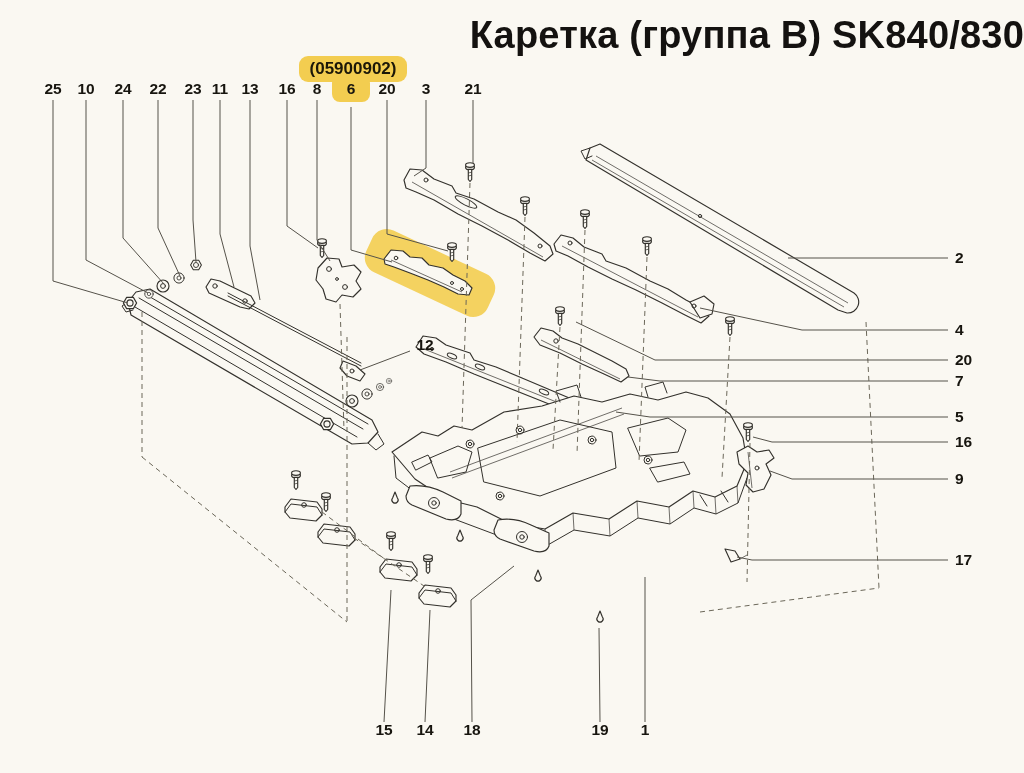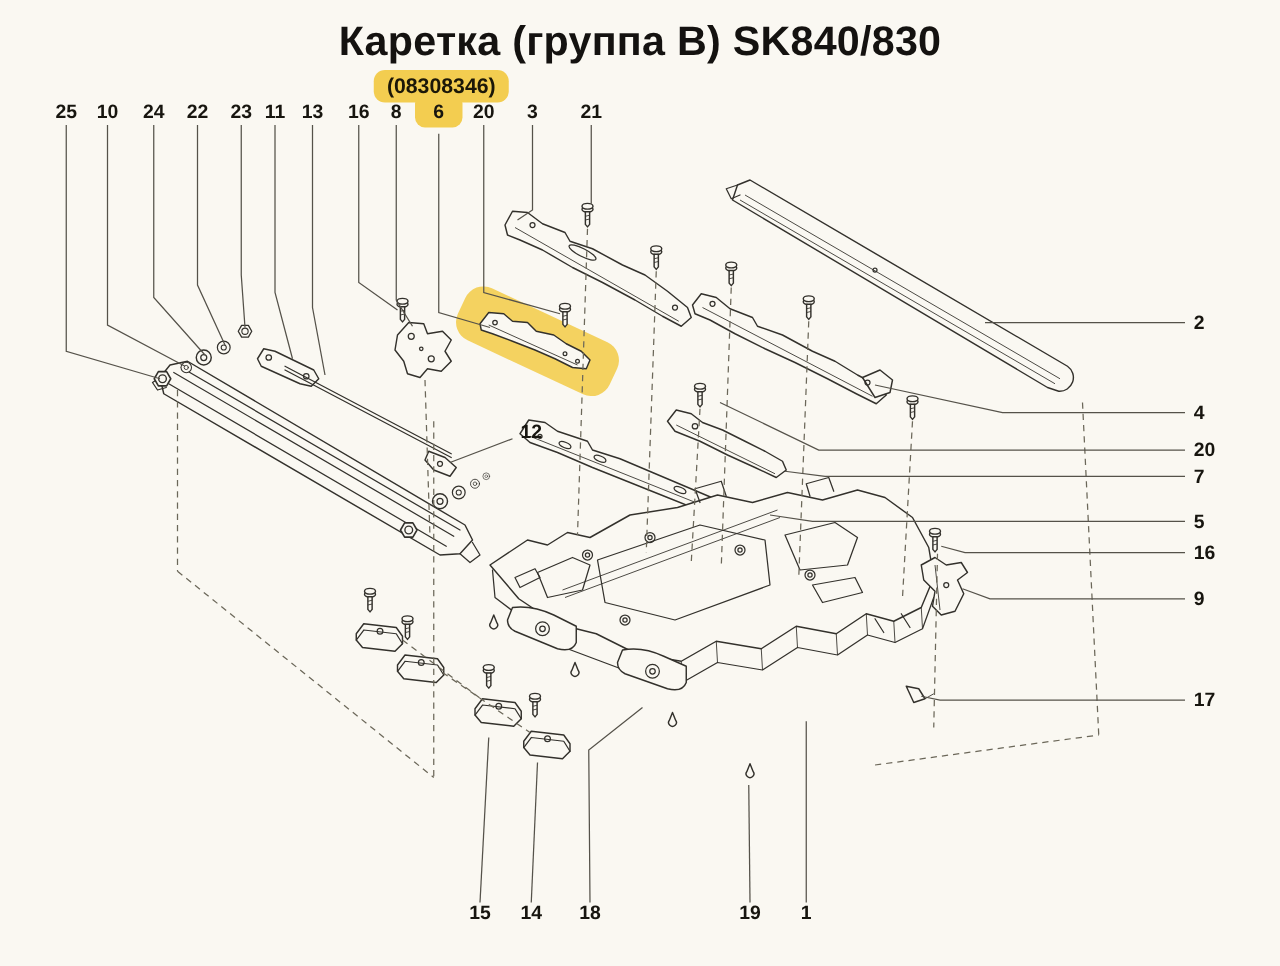--- a/index.html
+++ b/index.html
@@ -2,40 +2,40 @@
 <html style="--bg: #FAF8F2; --ln: #33312C; --label: #17150F; --leader: #55524A; --dash: #6B6759; --hl: #F3CD50;"><head>
 <meta charset="utf-8">
 <style>
   :root{
     --bg:#FAF8F2; --paper:#FAF8F2; --ln:#33312C; --label:#17150F;
     --leader:#55524A; --dash:#6B6759; --hl:#F3CD50;
   }
   html,body{margin:0;padding:0;}
   .stage{position:relative;width:1024px;height:773px;background:var(--bg);
     font-family:"Liberation Sans",sans-serif;overflow:hidden;}
-  .title{position:absolute;top:14px;left:0;right:0;text-align:center;
-    font-size:33px;font-weight:700;color:#141210;letter-spacing:.2px;}
+  .title{position:absolute;top:14px;left:0;right:0;text-align:right;
+    font-size:38px;font-weight:700;color:#141210;letter-spacing:.2px;}
   .badge{position:absolute;left:299px;top:56px;width:108px;height:26px;
     background:var(--hl);border-radius:9px;display:flex;align-items:center;
     justify-content:center;font-size:17px;font-weight:700;color:#1b1708;}
   svg{position:absolute;left:0;top:0;}
   .pp{fill:var(--paper);stroke:var(--ln);stroke-width:1.15;stroke-linejoin:round;stroke-linecap:round;}
   .tl{fill:none;stroke:var(--ln);stroke-width:1;stroke-linejoin:round;stroke-linecap:round;}
   .thin{fill:none;stroke:var(--ln);stroke-width:.7;}
   .dash{fill:none;stroke:var(--dash);stroke-width:1;stroke-dasharray:5 4;}
   .leader{fill:none;stroke:var(--leader);stroke-width:1;}
   .callout-text{font-family:"Liberation Sans",sans-serif;font-size:15.5px;font-weight:700;fill:var(--label);}
   .hl-fill{fill:var(--hl);opacity:.9;}
 </style>
 </head>
 <body>
 
 <div class="stage">
   <div class="title">Каретка (группа В) SK840/830</div>
-  <div class="badge">(08308346)</div>
+  <div class="badge">(05900902)</div>
 
   <svg id="diagram-svg" width="1024" height="773" viewBox="0 0 1024 773">
     <defs>
       <g id="screw-glyph">
         <ellipse class="pp" cx="0" cy="2.4" rx="4.4" ry="2.3"></ellipse>
         <ellipse class="pp" cx="0" cy="0" rx="4.4" ry="2.3"></ellipse>
         <path class="pp" d="M -1.7 4.4 L -1.7 14.5 L 0 16.5 L 1.7 14.5 L 1.7 4.4 Z"></path>
         <line class="thin" x1="-1.7" y1="8" x2="1.7" y2="7.2"></line>
         <line class="thin" x1="-1.7" y1="11" x2="1.7" y2="10.2"></line>
       </g>

